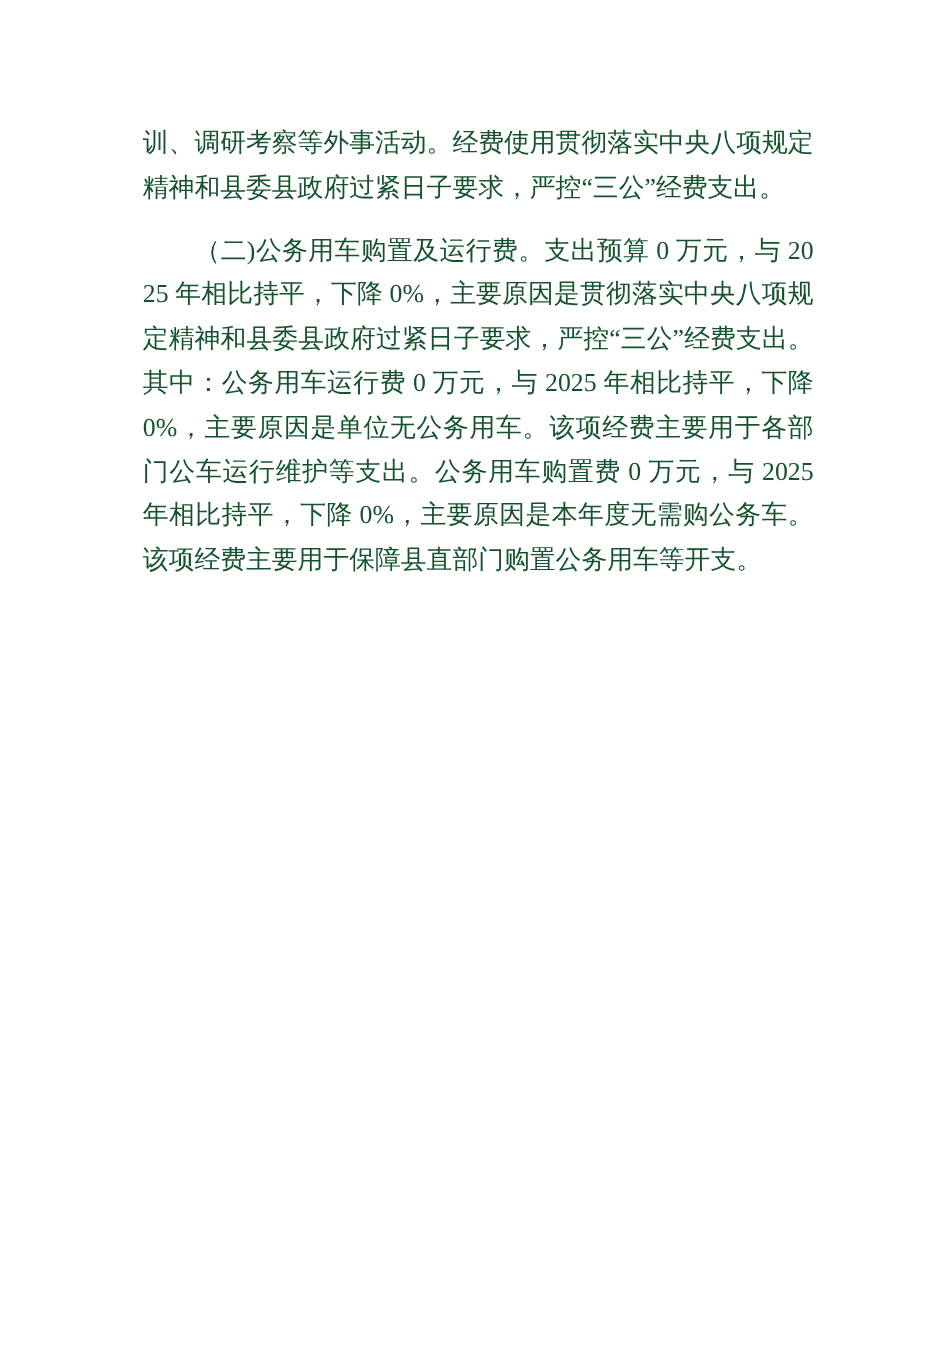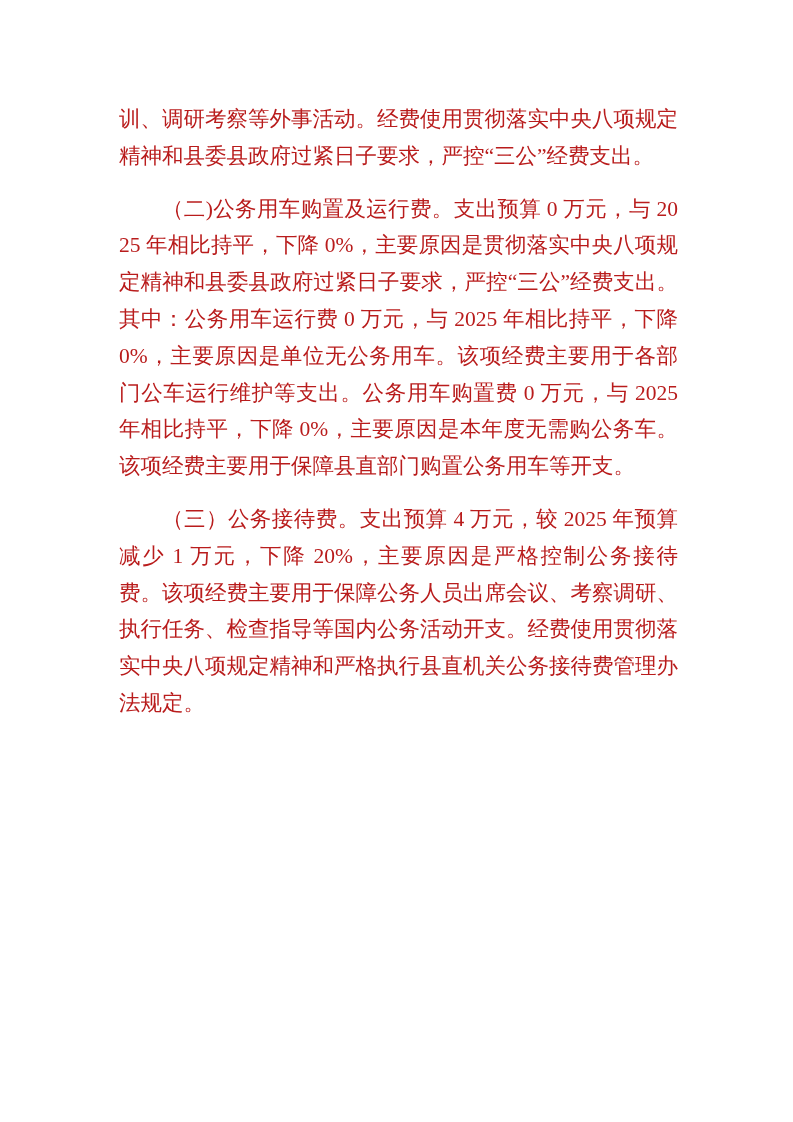--- a/index.html
+++ b/index.html
@@ -15,34 +15,33 @@
   }
   .content {
     position: absolute;
     left: 119px;
     top: 101px;
     width: 559px;
   }
   .para {
     font-size: 21.5px;
     line-height: 36.8px;
-    color: #b91c1c;
+    color: #14532d;
     text-align: justify;
     margin-bottom: 16px;
     word-break: break-all;
   }
   .para.indent { text-indent: 2em; }
   .para .heading { font-weight: normal; }
 </style>
 </head>
 <body>
 
 <div class="page">
   <div class="content">
 
     <p class="para"><span class="heading"></span><span>训、调研考察等外事活动。经费使用贯彻落实中央八项规定精神和县委县政府过紧日子要求，严控“三公”经费支出。</span></p>
 
     <p class="para indent"><span class="heading">（二)公务用车购置及运行费。</span><span>支出预算 0 万元，与 2025 年相比持平，下降 0%，主要原因是贯彻落实中央八项规定精神和县委县政府过紧日子要求，严控“三公”经费支出。其中：公务用车运行费 0 万元，与 2025 年相比持平，下降 0%，主要原因是单位无公务用车。该项经费主要用于各部门公车运行维护等支出。公务用车购置费 0 万元，与 2025 年相比持平，下降 0%，主要原因是本年度无需购公务车。该项经费主要用于保障县直部门购置公务用车等开支。</span></p>
 
-    <p class="para indent"><span class="heading">（三）公务接待费。</span><span>支出预算 4 万元，较 2025 年预算减少 1 万元，下降 20%，主要原因是严格控制公务接待费。该项经费主要用于保障公务人员出席会议、考察调研、执行任务、检查指导等国内公务活动开支。经费使用贯彻落实中央八项规定精神和严格执行县直机关公务接待费管理办法规定。</span></p>
 
   </div>
 </div>
 
 </body></html>

